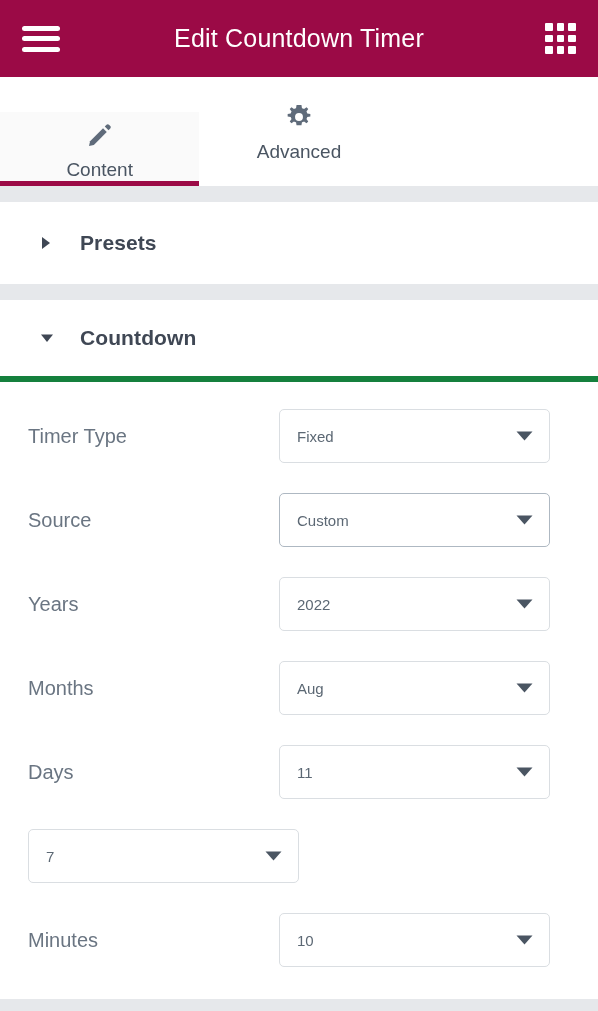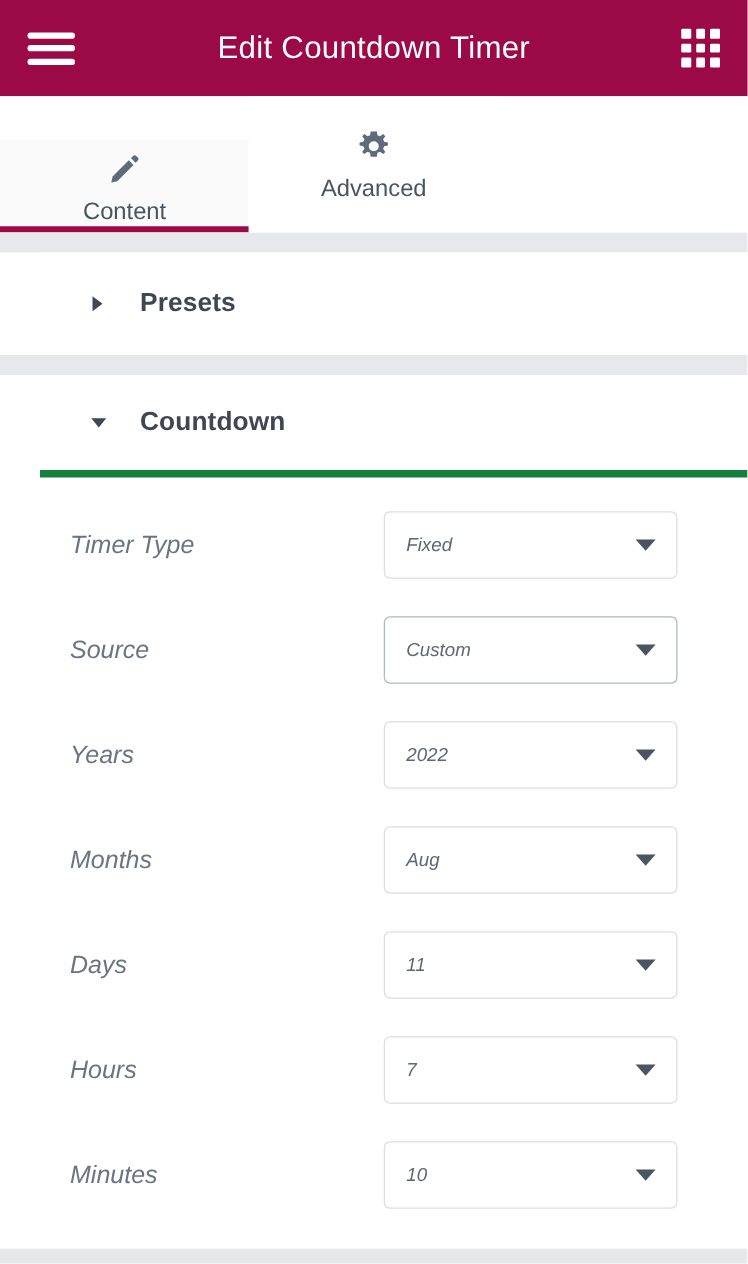--- a/index.html
+++ b/index.html
@@ -141,21 +141,20 @@
   }
 
   .section-head {
     height: 82px;
     display: flex;
     align-items: center;
     padding-left: 40px;
     box-sizing: border-box;
     background: #ffffff;
     cursor: pointer;
-    margin-left: 32px;
   }
   .section-head.with-divider {
     border-bottom: 6px solid #15803d;
   }
   .caret {
     width: 16px;
     display: flex;
     align-items: center;
     justify-content: flex-start;
     margin-right: 24px;
@@ -170,23 +169,22 @@
   }
 
   
   .controls {
     padding-top: 12px;
   }
   .row {
     height: 84px;
     display: flex;
     align-items: center;
-    padding: 0 56px;
-    box-sizing: border-box;
-    font-style: italic;
+    padding: 0 28px;
+    box-sizing: border-box;
   }
   .row-label {
     font-size: 20px;
     color: #6a7582;
     flex: 0 0 auto;
     width: 251px;
   }
   .select {
     width: 271px;
     height: 54px;
@@ -355,21 +353,20 @@
           <span class="select-value">11</span>
           <span class="select-caret">
             <svg width="17" height="10" viewBox="0 0 17 10">
                 <path d="M0.5 0.5 L16.5 0.5 L8.5 9.5 Z" fill="currentColor"></path>
               </svg>
           </span>
         </div>
       </div>
 
       <div class="row">
-        <div class="row-label">Hours</div>
         <div class="select">
           <span class="select-value">7</span>
           <span class="select-caret">
             <svg width="17" height="10" viewBox="0 0 17 10">
                 <path d="M0.5 0.5 L16.5 0.5 L8.5 9.5 Z" fill="currentColor"></path>
               </svg>
           </span>
         </div>
       </div>
 

